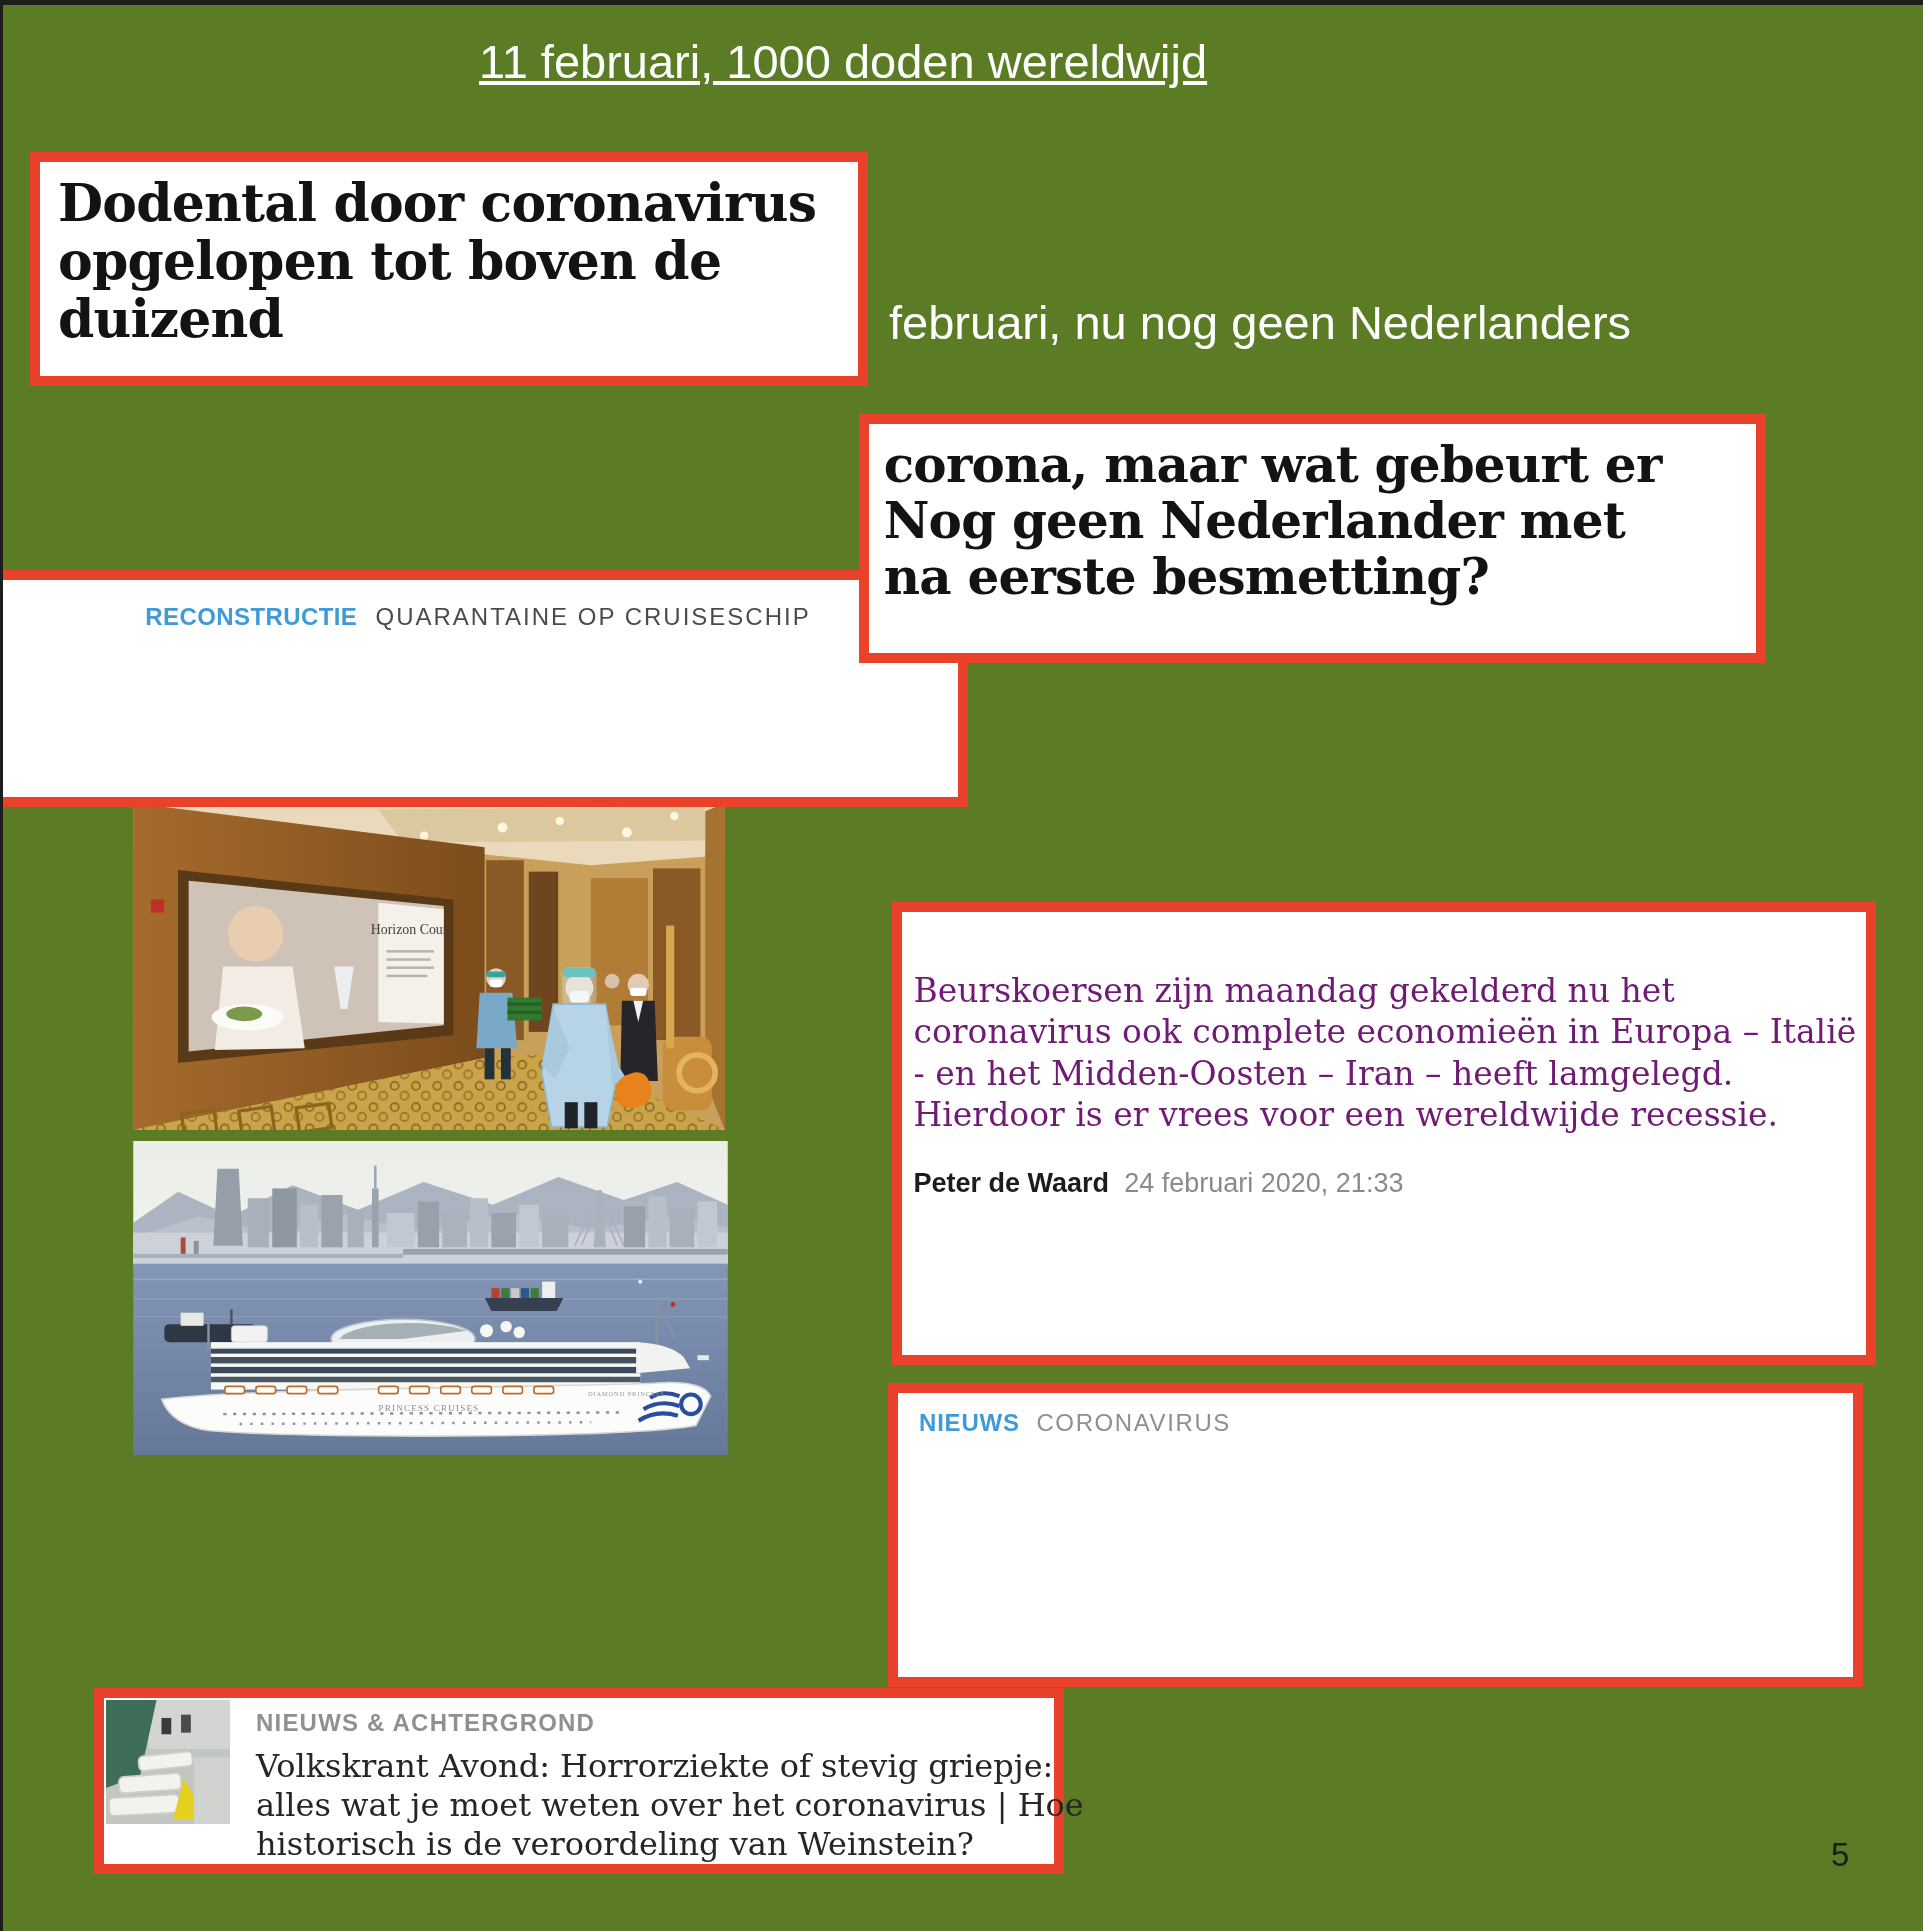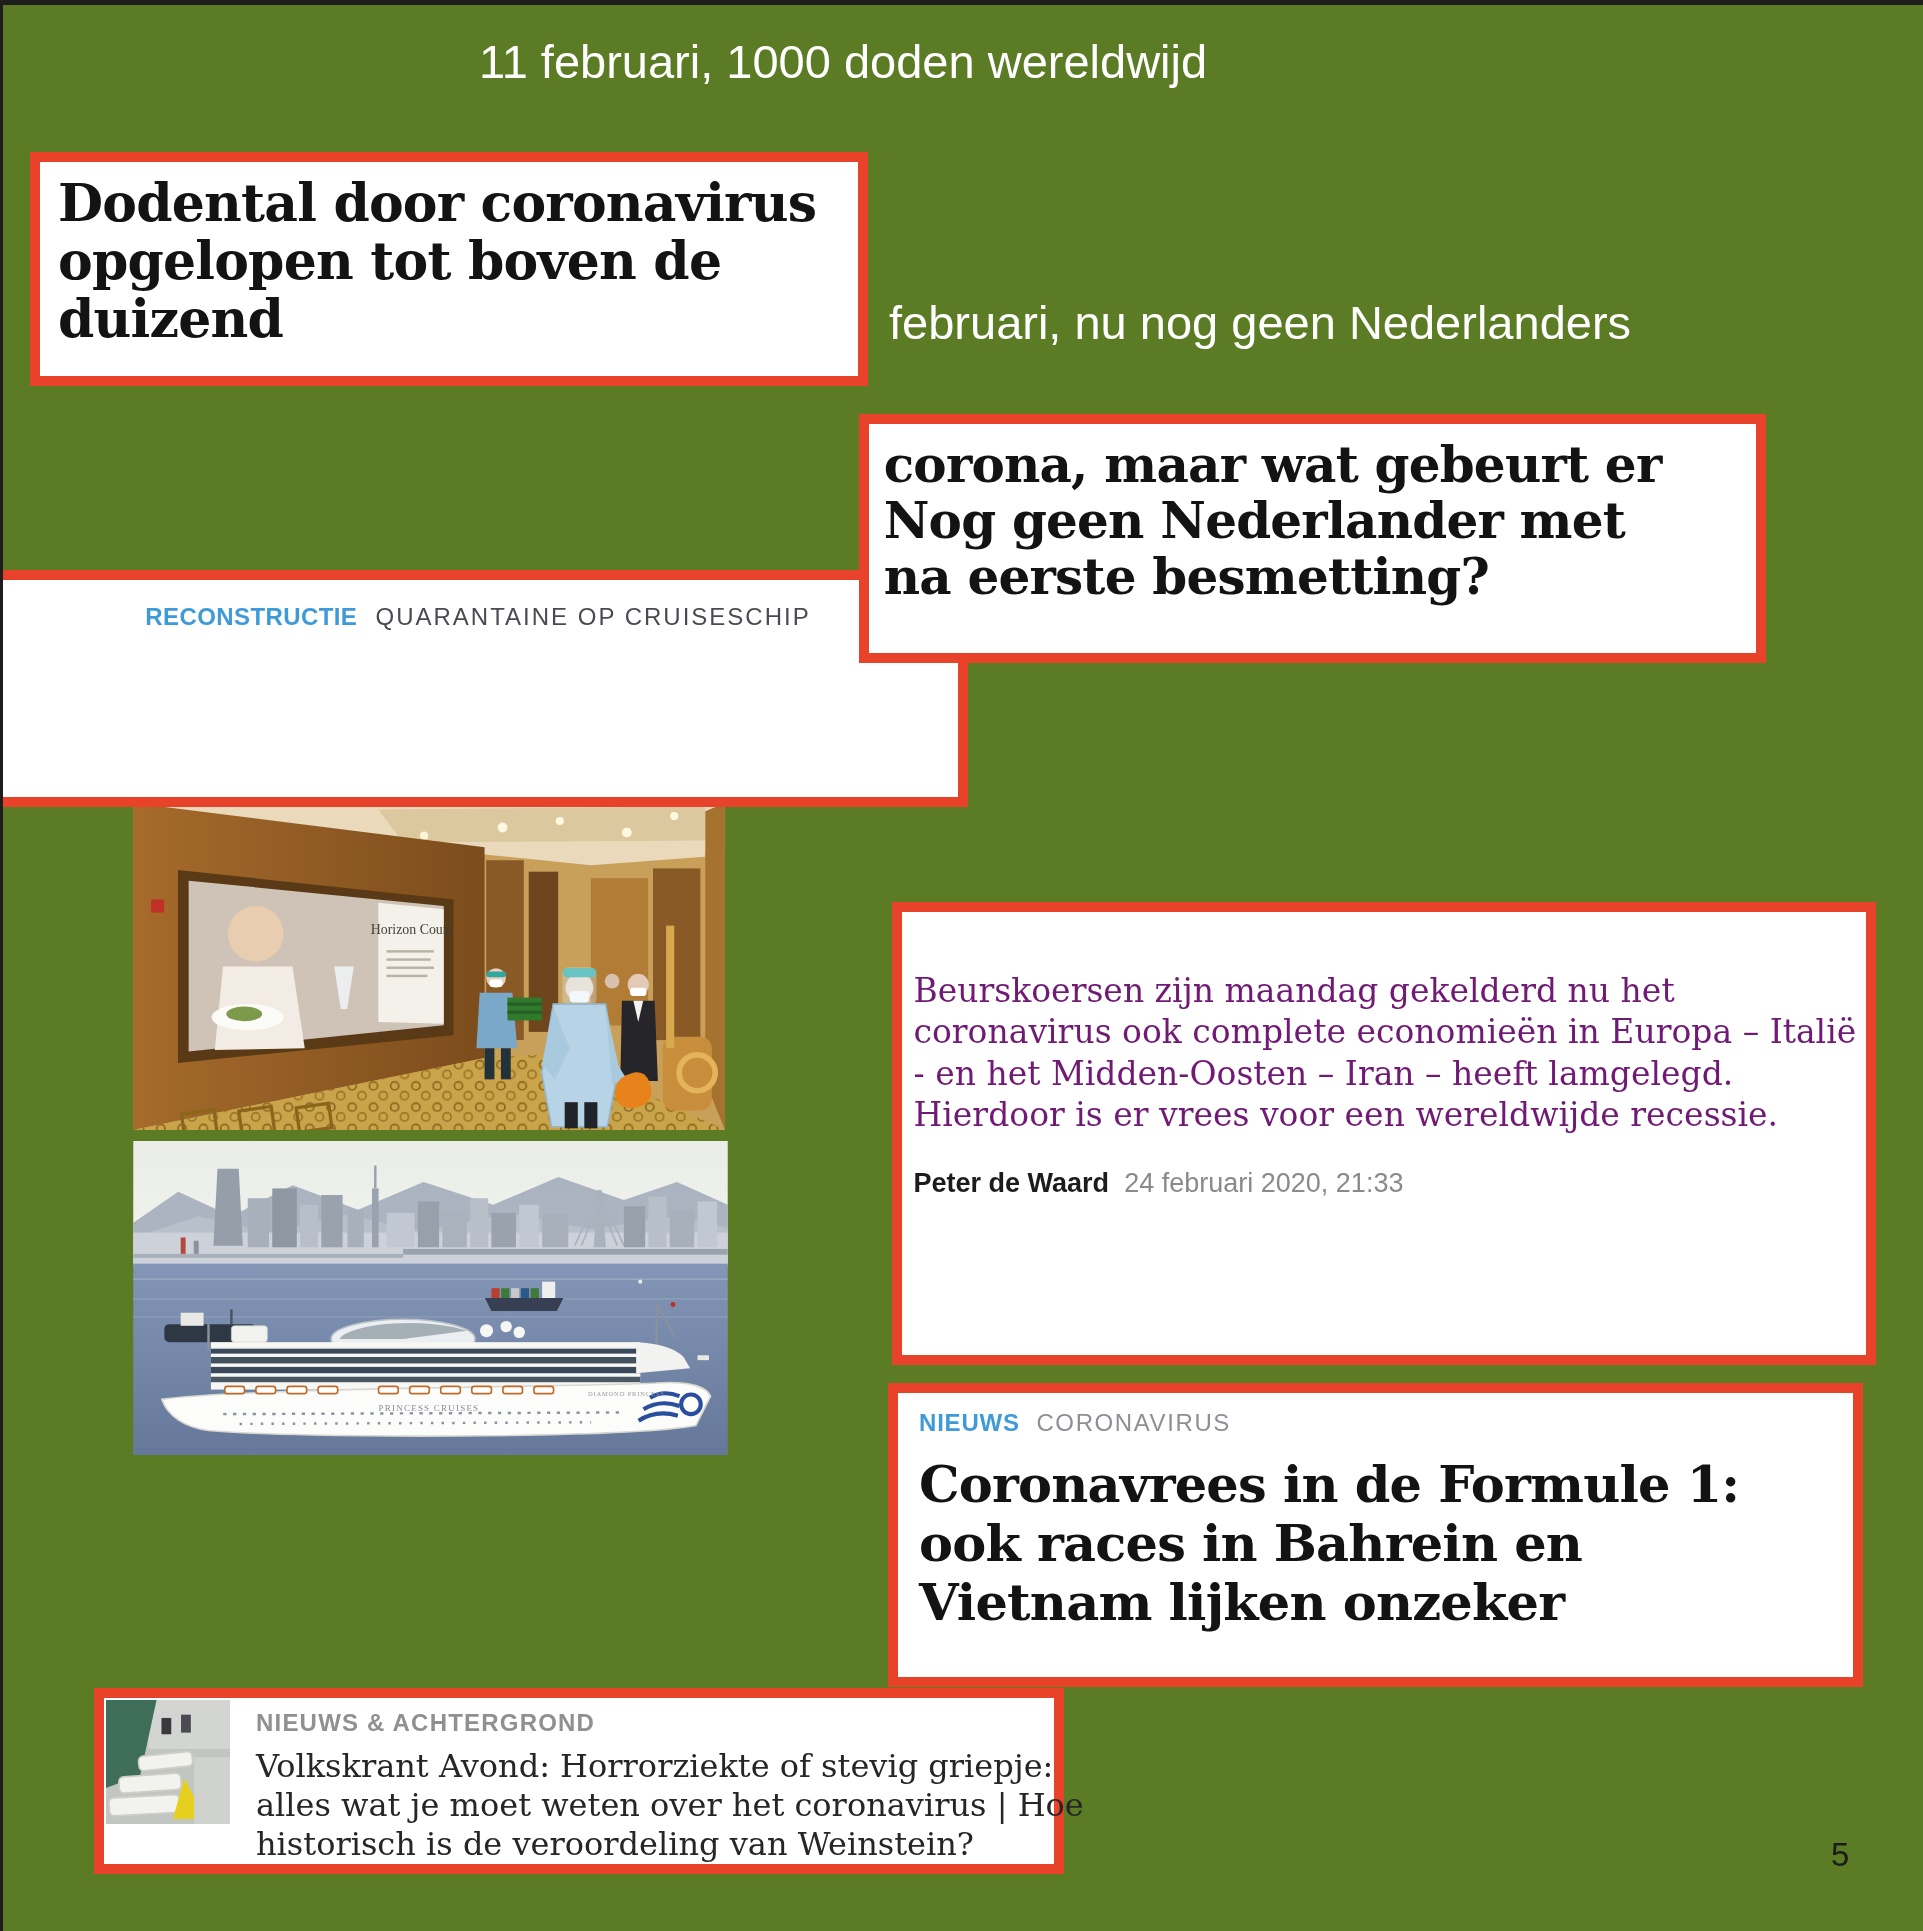--- a/index.html
+++ b/index.html
@@ -41,21 +41,21 @@
   }
   .photo{position:absolute;z-index:1;display:block;}
   svg{display:block;}
 </style>
 </head>
 <body>
 
 <div class="edge-strip" style="left:0;top:0;width:1923px;height:4.9px;"></div>
 <div class="edge-strip" style="left:0;top:0;width:3.3px;height:1931px;"></div>
 
-<div class="slide-title" style="left:479px;top:34px;">11 februari, 1000 doden wereldwijd</div>
+<div class="slide-title" style="left:479px;top:34px;text-decoration:underline;">11 februari, 1000 doden wereldwijd</div>
 
 <div class="slide-title" style="left:889px;top:295px;z-index:1;">februari, nu nog geen Nederlanders</div>
 
 <div class="clip" style="left:30px;top:152px;width:838px;height:234px;z-index:5;padding:11.5px 8.2px 0 18px;">
   <div class="hl-bold" style="font-size:52px;line-height:1.12;">
     <div class="line">Dodental door coronavirus</div>
     <div class="line">opgelopen tot boven de</div>
     <div class="line">duizend</div>
   </div>
 </div>
@@ -297,25 +297,20 @@
     <span style="font:700 27px/1 'Liberation Sans',sans-serif;color:#1c1c1c;">Peter de Waard</span>
     <span style="font:400 27px/1 'Liberation Sans',sans-serif;color:#8a8a8a;margin-left:11.5px;">24 februari 2020, 21:33</span>
   </div>
 </div>
 
 <div class="clip" style="left:888px;top:1383px;width:975px;height:304px;z-index:3;padding:18px 0 0 21px;">
   <div class="kicker-row">
     <span class="kicker-blue" style="letter-spacing:0.8px;">NIEUWS</span>
     <span class="kicker-light" style="margin-left:13px;">CORONAVIRUS</span>
   </div>
-  <div class="hl-bold" style="font-size:51px;line-height:1.16;margin-top:19.6px;">
-    <div class="line">Coronavrees in de Formule 1:</div>
-    <div class="line">ook races in Bahrein en</div>
-    <div class="line">Vietnam lijken onzeker</div>
-  </div>
 </div>
 
 <div class="clip" style="left:94px;top:1688px;width:970px;height:186px;z-index:3;">
   <div style="position:absolute;left:1.6px;top:1.6px;width:124px;height:124px;">
     <svg width="124" height="124" viewBox="0 0 152 152">
       <rect width="152" height="152" fill="#c2c6c2"></rect>
       <rect x="52" y="0" width="100" height="60" fill="#d2d5d2"></rect>
       <polygon points="0,0 62,0 42,92 0,108" fill="#3f6e58"></polygon>
       <rect x="68" y="22" width="12" height="20" fill="#3a3a3e"></rect>
       <rect x="92" y="18" width="12" height="22" fill="#4a4a50"></rect>

